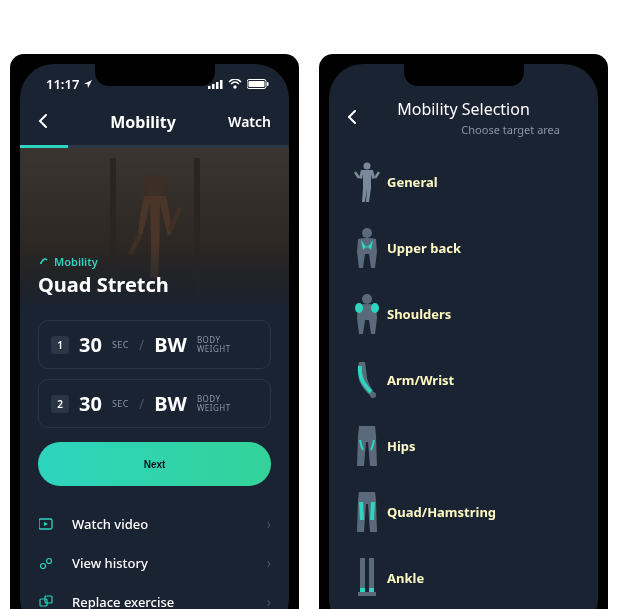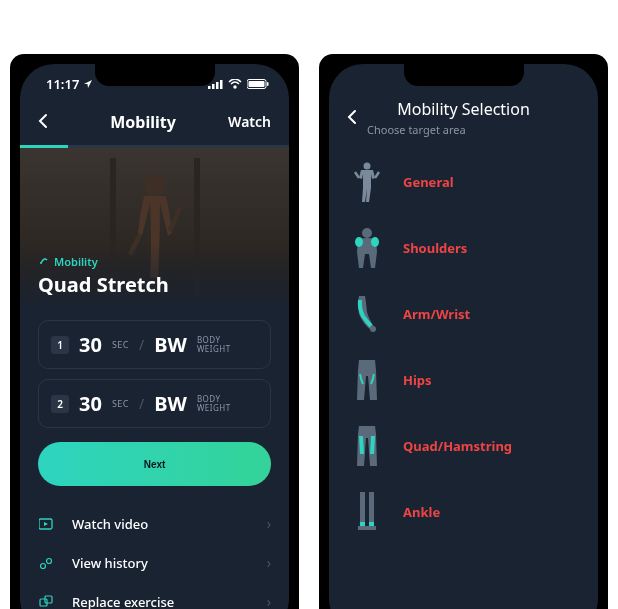--- a/index.html
+++ b/index.html
@@ -49,21 +49,21 @@
 .status-left { display: flex; align-items: center; gap: 4px; }
 .status-right { display: flex; align-items: center; gap: 5px; }
 .nav-bar {
   display: flex;
   align-items: center;
   padding: 4px 18px 10px;
   color: #fff;
 }
 .back-btn { width: 20px; font-size: 20px; }
 .nav-title { flex: 1; text-align: center; font-weight: 700; font-size: 16px; }
-.nav-sub { text-align: left; color: #8a95a5; font-size: 11px; margin-top: 2px; }
+.nav-sub { text-align: right; color: #8a95a5; font-size: 11px; margin-top: 2px; }
 .done-btn { font-size: 14px; font-weight: 600; }
 .progress {
   height: 3px;
   background: #2a3545;
   margin: 0;
 }
 .progress-fill {
   height: 100%;
   background: #2dd4bf;
   width: 18%;
@@ -148,23 +148,22 @@
   width: 16px; height: 16px;
   color: #2dd4bf;
   display: flex; align-items: center; justify-content: center;
 }
 .action-label { flex: 1; font-weight: 500; }
 .chev { color: #4a5565; font-size: 14px; }
 .selection-list { padding: 6px 18px; }
 .sel-item {
   display: flex;
   align-items: center;
-  gap: 16px;
   padding: 10px 0;
-  color: #ef4444;
+  color: #fef9c3;
 }
 .body-thumb {
   width: 40px; height: 46px;
   display: flex;
   align-items: center;
   justify-content: center;
 }
 .body-thumb svg { width: 36px; height: 44px; }
 .sel-label { font-size: 13px; font-weight: 700; }
 </style>
@@ -332,20 +331,31 @@
         <div class="body-thumb">
           <svg viewBox="0 0 36 44">
               <circle cx="18" cy="6" r="3.5" fill="#7a8a9a"></circle>
               <path d="M12 10 L24 10 L26 18 L23 19 L22 14 L22 28 L20 42 L17 42 L18 28 L18 28 L16 42 L13 42 L14 28 L14 14 L13 19 L10 18 Z" fill="#7a8a9a"></path>
               <path d="M10 18 L6 12 M26 18 L30 12" stroke="#7a8a9a" stroke-width="2.5"></path>
             </svg>
         </div>
         <div class="sel-label">General</div>
       </div>
 
+      <div class="sel-item">
+        <div class="body-thumb">
+          <svg viewBox="0 0 36 44">
+              <circle cx="18" cy="7" r="5" fill="#5a6a7a"></circle>
+              <path d="M9 13 Q18 11 27 13 L28 26 Q18 28 8 26 Z" fill="#5a6a7a"></path>
+              <path d="M12 14 L18 22 L24 14 L22 24 L18 20 L14 24 Z" fill="#2dd4bf"></path>
+              <path d="M8 26 L10 42 L14 42 L16 28 L20 28 L22 42 L26 42 L28 26" fill="#5a6a7a"></path>
+            </svg>
+        </div>
+        <div class="sel-label">Upper back</div>
+      </div>
 
       <div class="sel-item">
         <div class="body-thumb">
           <svg viewBox="0 0 36 44">
               <circle cx="18" cy="7" r="5" fill="#5a6a7a"></circle>
               <path d="M9 13 Q18 11 27 13 L28 26 Q18 28 8 26 Z" fill="#5a6a7a"></path>
               <ellipse cx="10" cy="16" rx="4" ry="5" fill="#2dd4bf"></ellipse>
               <ellipse cx="26" cy="16" rx="4" ry="5" fill="#2dd4bf"></ellipse>
               <path d="M8 26 L10 42 L14 42 L16 28 L20 28 L22 42 L26 42 L28 26" fill="#5a6a7a"></path>
             </svg>

